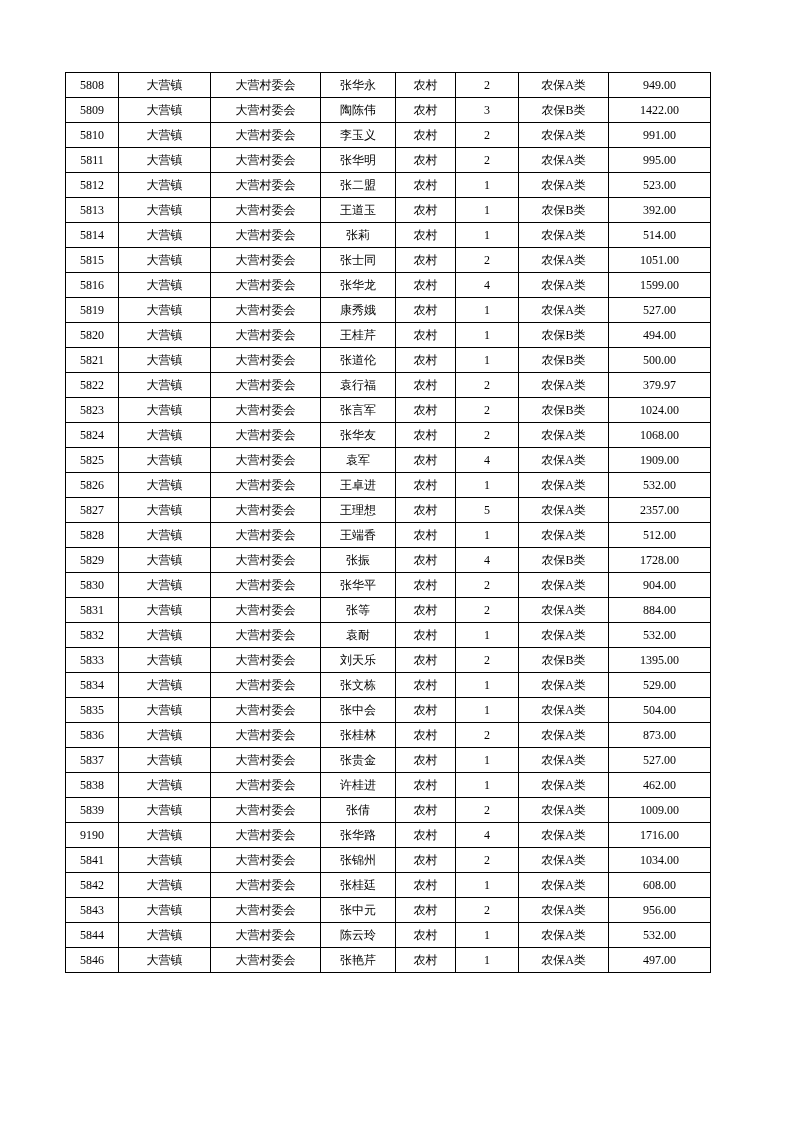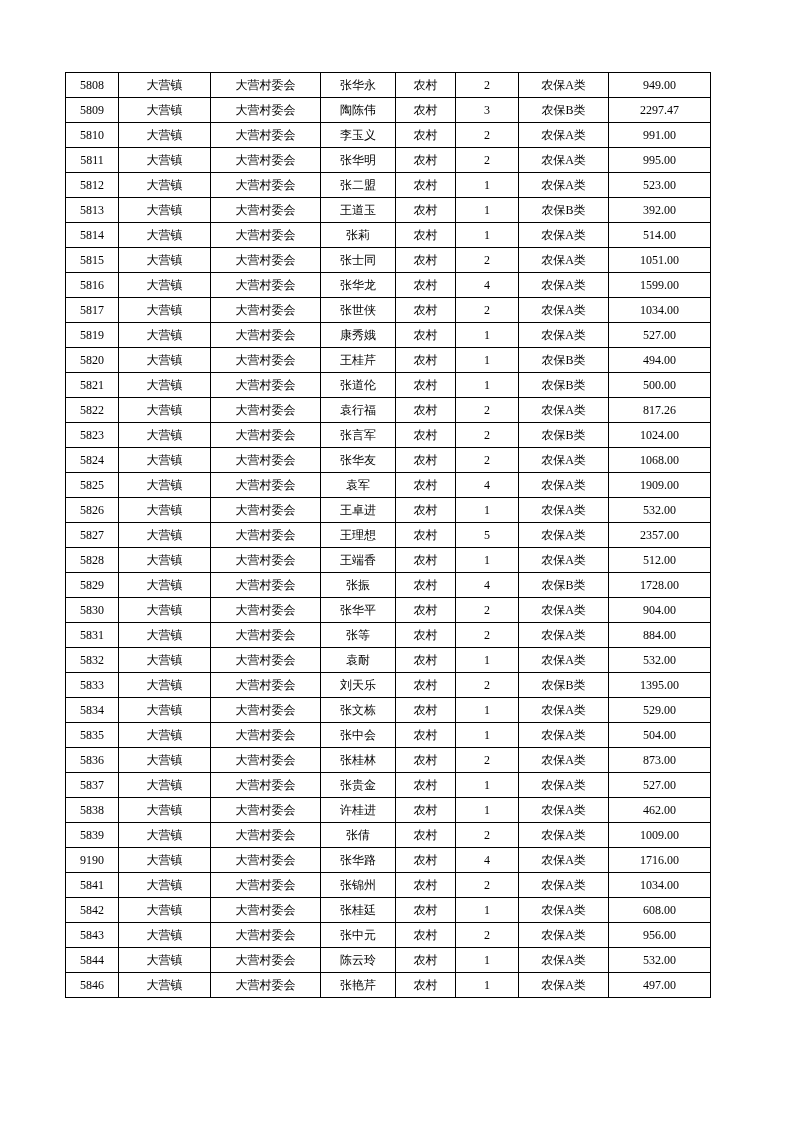--- a/index.html
+++ b/index.html
@@ -72,21 +72,21 @@
           <td>949.00</td>
         </tr>
         <tr>
           <td>5809</td>
           <td>大营镇</td>
           <td>大营村委会</td>
           <td>陶陈伟</td>
           <td>农村</td>
           <td>3</td>
           <td>农保B类</td>
-          <td>2297.47</td>
+          <td>1422.00</td>
         </tr>
         <tr>
           <td>5810</td>
           <td>大营镇</td>
           <td>大营村委会</td>
           <td>李玉义</td>
           <td>农村</td>
           <td>2</td>
           <td>农保A类</td>
           <td>991.00</td>
@@ -145,30 +145,20 @@
           <td>5816</td>
           <td>大营镇</td>
           <td>大营村委会</td>
           <td>张华龙</td>
           <td>农村</td>
           <td>4</td>
           <td>农保A类</td>
           <td>1599.00</td>
         </tr>
         <tr>
-          <td>5817</td>
-          <td>大营镇</td>
-          <td>大营村委会</td>
-          <td>张世侠</td>
-          <td>农村</td>
-          <td>2</td>
-          <td>农保A类</td>
-          <td>1034.00</td>
-        </tr>
-        <tr>
           <td>5819</td>
           <td>大营镇</td>
           <td>大营村委会</td>
           <td>康秀娥</td>
           <td>农村</td>
           <td>1</td>
           <td>农保A类</td>
           <td>527.00</td>
         </tr>
         <tr>
@@ -192,21 +182,21 @@
           <td>500.00</td>
         </tr>
         <tr>
           <td>5822</td>
           <td>大营镇</td>
           <td>大营村委会</td>
           <td>袁行福</td>
           <td>农村</td>
           <td>2</td>
           <td>农保A类</td>
-          <td>817.26</td>
+          <td>379.97</td>
         </tr>
         <tr>
           <td>5823</td>
           <td>大营镇</td>
           <td>大营村委会</td>
           <td>张言军</td>
           <td>农村</td>
           <td>2</td>
           <td>农保B类</td>
           <td>1024.00</td>

